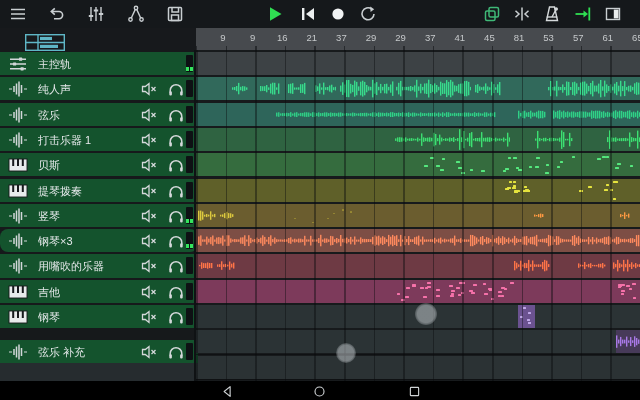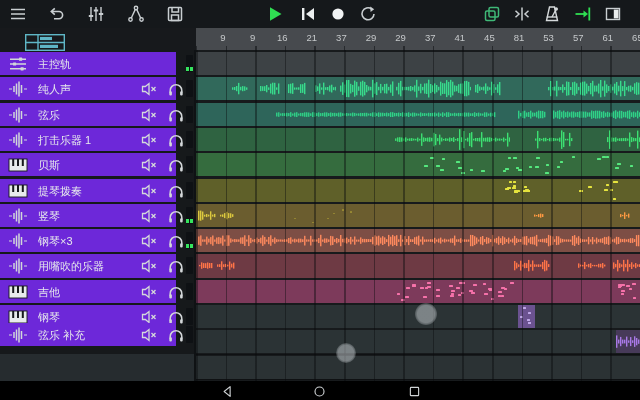--- a/index.html
+++ b/index.html
@@ -15,21 +15,21 @@
   #ruler{position:absolute;left:196px;top:0;width:444px;height:22px;background:#474a4e;}
   #ruler::after{content:"";position:absolute;left:0;bottom:0;width:100%;height:4px;
       background:repeating-linear-gradient(90deg,rgba(18,20,23,.6) 0 1.4px,transparent 1.4px 29.6px);}
   .ruler-num{position:absolute;top:4px;font-size:9.5px;color:#c6c9cb;transform:translateX(-50%);}
   
   #trackarea{position:absolute;left:0;top:50px;width:640px;height:331px;background:#16191b;}
   #timeline-base{position:absolute;left:196px;top:0;width:444px;height:331px;background:#171a1c;z-index:1;}
   #empty-zone{position:absolute;left:196px;top:305.9px;width:444px;height:22.9px;background:#2b3234;z-index:2;}
   #left-bottom{position:absolute;left:0;top:303.6px;width:194px;height:27.4px;background:#262c2f;z-index:2;}
   #hdivider{position:absolute;left:194px;top:0;width:2px;height:331px;background:#0f1214;z-index:25;}
-  .trh{position:absolute;left:0;width:176px;height:23.2px;background:#6d28d9;z-index:10;}
+  .trh{position:absolute;left:0;width:198px;height:23.2px;background:#14532d;z-index:10;}
   .ticon{position:absolute;left:8px;top:3px;width:20px;height:18px;}
   .tname{position:absolute;left:38px;top:5px;font-size:11px;color:#e7eaec;white-space:nowrap;}
   .mute-btn{position:absolute;left:140px;top:3px;width:18px;height:18px;}
   .mon-btn{position:absolute;left:167px;top:3px;width:18px;height:18px;}
   .meter{position:absolute;left:186px;top:3px;width:7px;height:17px;background:#0e1114;border-radius:1px;}
   .meter .mled{position:absolute;left:0;bottom:1px;width:7px;height:4px;
       background:linear-gradient(90deg,#35e45e 0 3px,#0e1114 3px 4px,#35e45e 4px 7px);}
   .lane{position:absolute;left:196px;width:444px;height:23.2px;z-index:10;}
   .clip-svg{position:absolute;top:0;height:23.2px;}
   .note{position:absolute;border-radius:0.5px;}
@@ -379,21 +379,21 @@
             <svg viewBox="0 0 18 18">
               <path d="M3.2 12.5 V10.5 A5.8 5.8 0 0 1 14.8 10.5 V12.5" fill="none" stroke="#d4d8da" stroke-width="1.5"></path>
               <rect x="2.3" y="11.3" width="2.6" height="4.2" rx="1.1" fill="#d4d8da"></rect>
               <rect x="13.1" y="11.3" width="2.6" height="4.2" rx="1.1" fill="#d4d8da"></rect>
             </svg>
           </span>
           <span class="meter">
             <span class="mled"></span>
           </span>
         </div>
-        <div class="trh" style="top: 179.1px;">
+        <div class="trh" style="top: 179.1px; border-radius: 8px;">
           <span class="ticon">
             <svg viewBox="0 0 20 18">
               <g stroke="#d2d7d9" stroke-width="1.5">
                 <path stroke-width="1.2" d="M1 9 h3 M16 9 h3"></path>
                 <path d="M6 6 v6 M8.5 3.5 v11 M11 1.5 v15 M13.5 5 v8"></path>
               </g>
             </svg>
           </span>
           <span class="tname">钢琴×3</span>
           <span class="mute-btn">
@@ -495,21 +495,21 @@
           </span>
           <span class="mon-btn">
             <svg viewBox="0 0 18 18">
               <path d="M3.2 12.5 V10.5 A5.8 5.8 0 0 1 14.8 10.5 V12.5" fill="none" stroke="#d4d8da" stroke-width="1.5"></path>
               <rect x="2.3" y="11.3" width="2.6" height="4.2" rx="1.1" fill="#d4d8da"></rect>
               <rect x="13.1" y="11.3" width="2.6" height="4.2" rx="1.1" fill="#d4d8da"></rect>
             </svg>
           </span>
           <span class="meter"></span>
         </div>
-        <div class="trh" style="top: 273px; text-align: center;">
+        <div class="trh" style="top: 290px; text-align: center;">
           <span class="ticon">
             <svg viewBox="0 0 20 18">
               <g stroke="#d2d7d9" stroke-width="1.5">
                 <path stroke-width="1.2" d="M1 9 h3 M16 9 h3"></path>
                 <path d="M6 6 v6 M8.5 3.5 v11 M11 1.5 v15 M13.5 5 v8"></path>
               </g>
             </svg>
           </span>
           <span class="tname">弦乐 补充</span>
           <span class="mute-btn">

